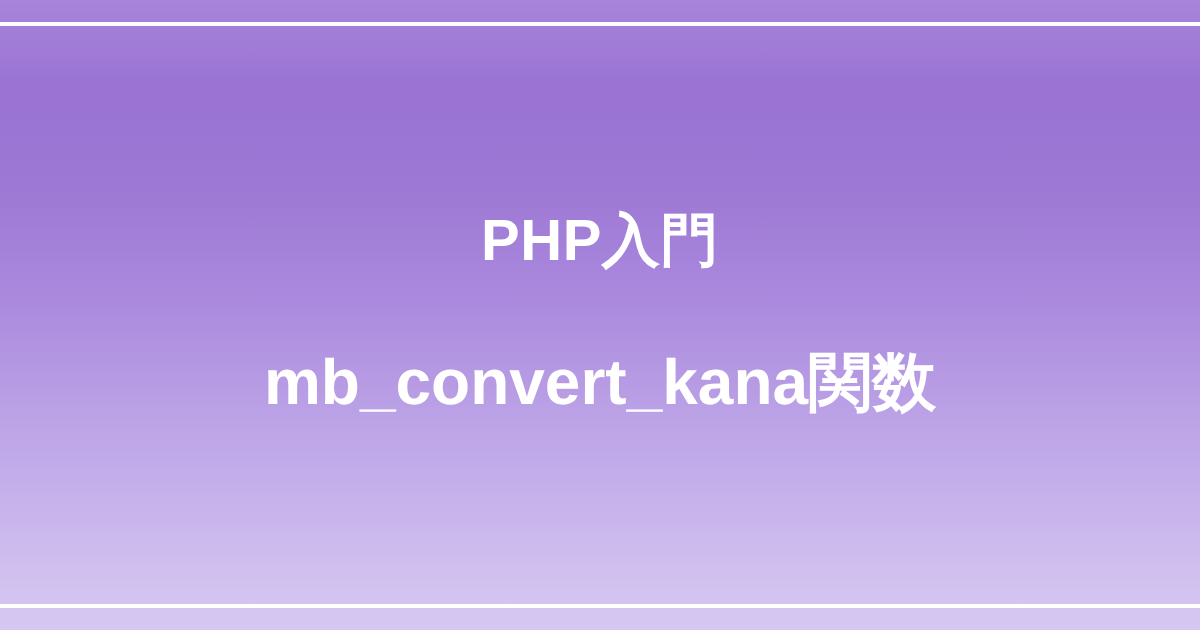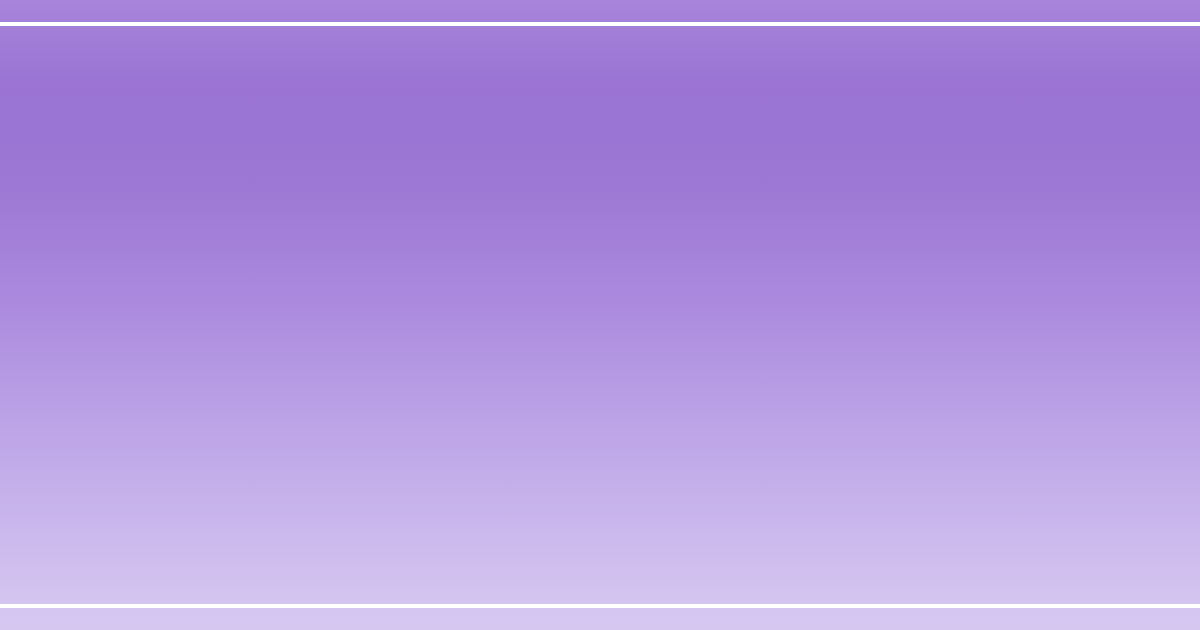--- a/index.html
+++ b/index.html
@@ -84,19 +84,21 @@
   }
 </style>
 </head>
 <body>
 
 <div class="card">
 
   <div class="rule rule-top"></div>
 
   <div class="title-block">
+    <div class="line line-1">PHP入門</div>
 
 
+    <div class="line line-3">mb_convert_kana関数</div>
   </div>
 
   <div class="rule rule-bottom"></div>
 
 </div>
 
 </body></html>

